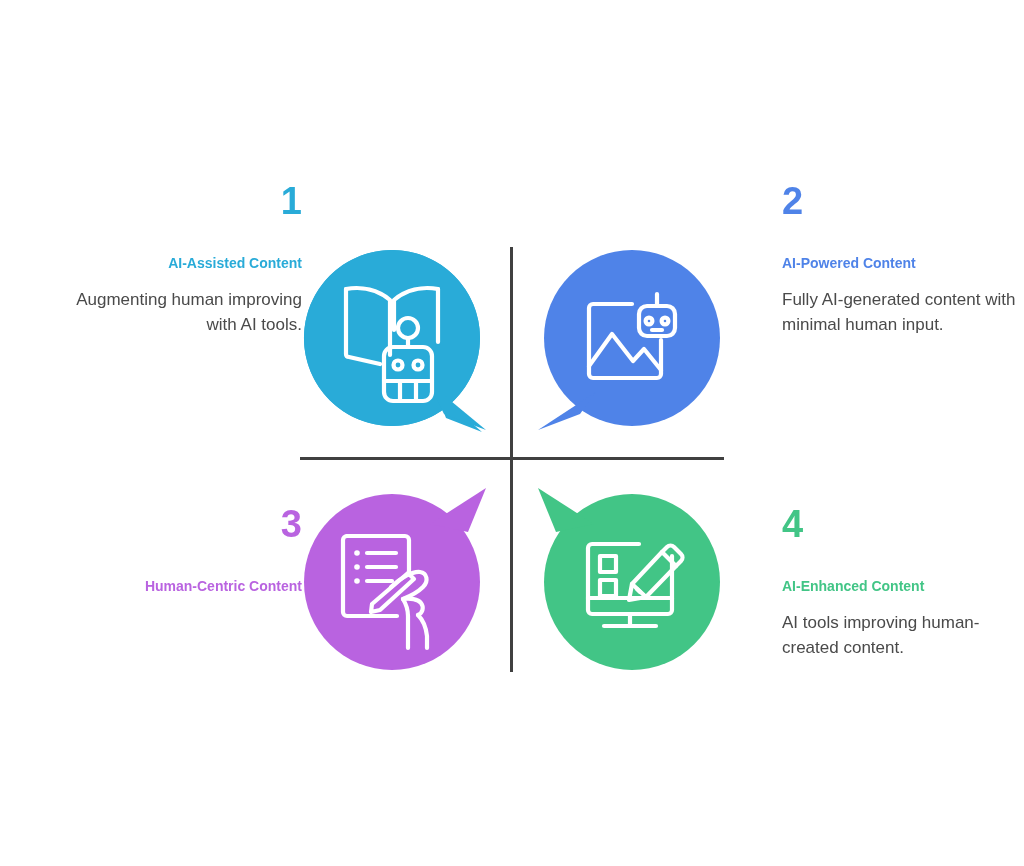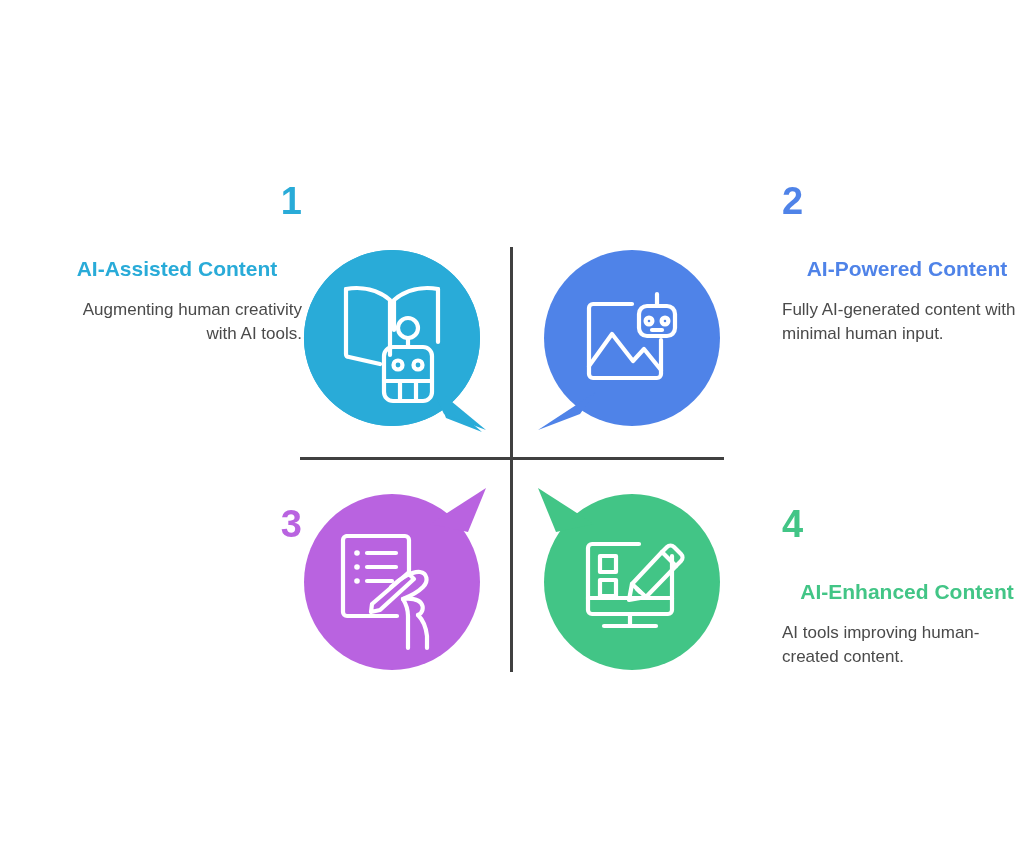--- a/index.html
+++ b/index.html
@@ -31,25 +31,24 @@
   .text-block.right { text-align: left;  }
 
   .num {
     font-size: 38px;
     font-weight: bold;
     line-height: 1;
     margin: 0 0 34px 0;
     letter-spacing: 0px;
   }
   .heading {
-    font-size: 21px;
+    font-size: 14px;
     font-weight: bold;
     line-height: 1.42;
     margin: 12px 0 14px 0;
-    text-align: center;
   }
   .desc {
     font-size: 17px;
     font-weight: normal;
     color: #4a4a4a;
     line-height: 1.45;
     margin: 0;
   }
 
   
@@ -92,31 +91,32 @@
 <body>
 
 <div id="infographic">
 
   <div class="divider-h"></div>
   <div class="divider-v"></div>
 
   <div class="text-block left" id="tb1">
     <p class="num" style="color:#29abd8">1</p>
     <p class="heading" style="color:#29abd8">AI-Assisted Content</p>
-    <p class="desc">Augmenting human creativity with AI tools.</p>
+    <p class="desc">Augmenting human improving with AI tools.</p>
   </div>
 
   <div class="text-block right" id="tb2">
     <p class="num" style="color:#4f83e8">2</p>
     <p class="heading" style="color:#4f83e8">AI-Powered Content</p>
     <p class="desc">Fully AI-generated content with minimal human input.</p>
   </div>
 
   <div class="text-block left" id="tb3">
     <p class="num" style="color:#b963e0">3</p>
+    <p class="heading" style="color:#b963e0">Human-Centric Content</p>
   </div>
 
   <div class="text-block right" id="tb4">
     <p class="num" style="color:#42c586">4</p>
     <p class="heading" style="color:#42c586">AI-Enhanced Content</p>
     <p class="desc">AI tools improving human-created content.</p>
   </div>
 
   <div class="bubble" id="bub1">
     <svg viewBox="0 0 192 192" xmlns="http://www.w3.org/2000/svg">

